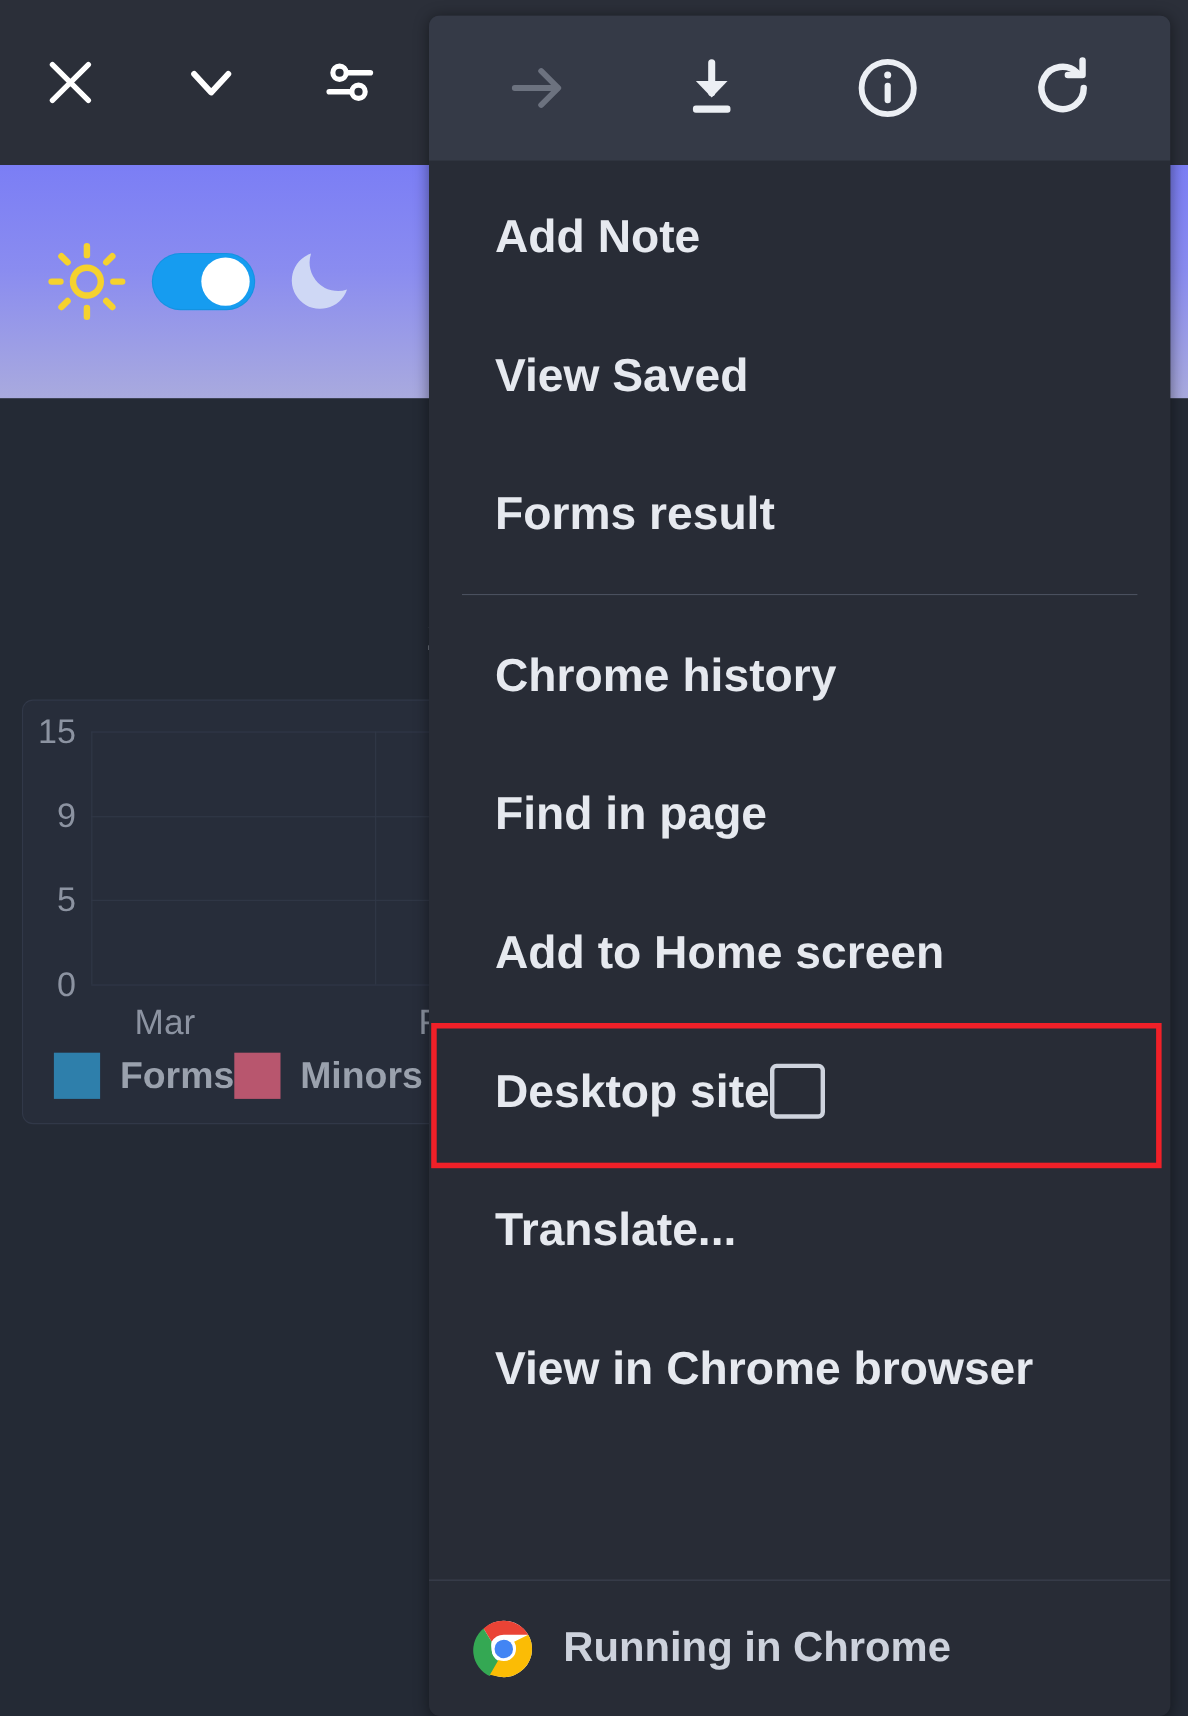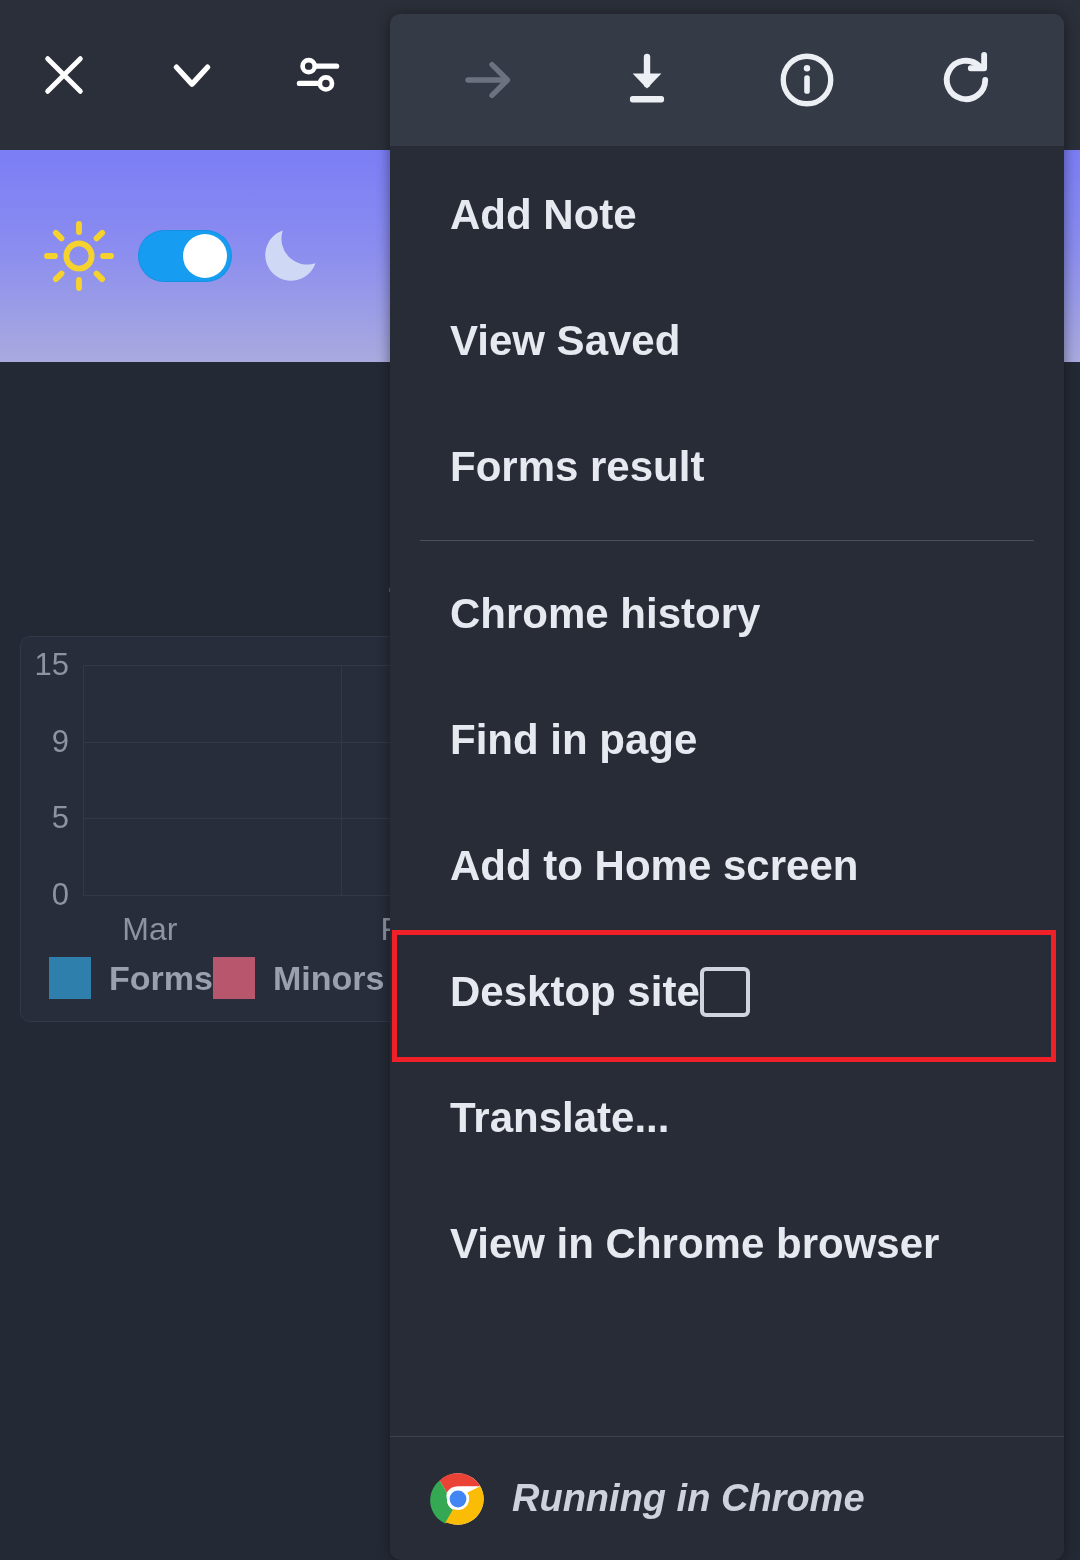--- a/index.html
+++ b/index.html
@@ -108,21 +108,21 @@
   }
   .menu-item-label { color:#e6e9ef; font-size:42px; font-weight:700; white-space:nowrap; }
   .menu-divider { height:1px; background:#4a505e; margin:10px 30px; }
   .checkbox-box {
     width:50px; height:50px; border:4px solid #cfd4de; border-radius:6px;
   }
 
   #menu-footer {
     position:absolute; left:0; bottom:0; width:674px; height:124px;
     border-top:1px solid #3c4250;
-    display:flex; align-items:center; padding-left:40px; gap:26px;font-style:italic;
+    display:flex; align-items:center; padding-left:40px; gap:26px;
   }
   #menu-footer .footer-label { color:#cdd2dc; font-size:38px; font-weight:700; }
 
   
   #highlight-box {
     position:absolute; left:392px; top:930px; width:664px; height:132px;
     border:5px solid #f02028; pointer-events:none;
   }
 </style>
 </head>

